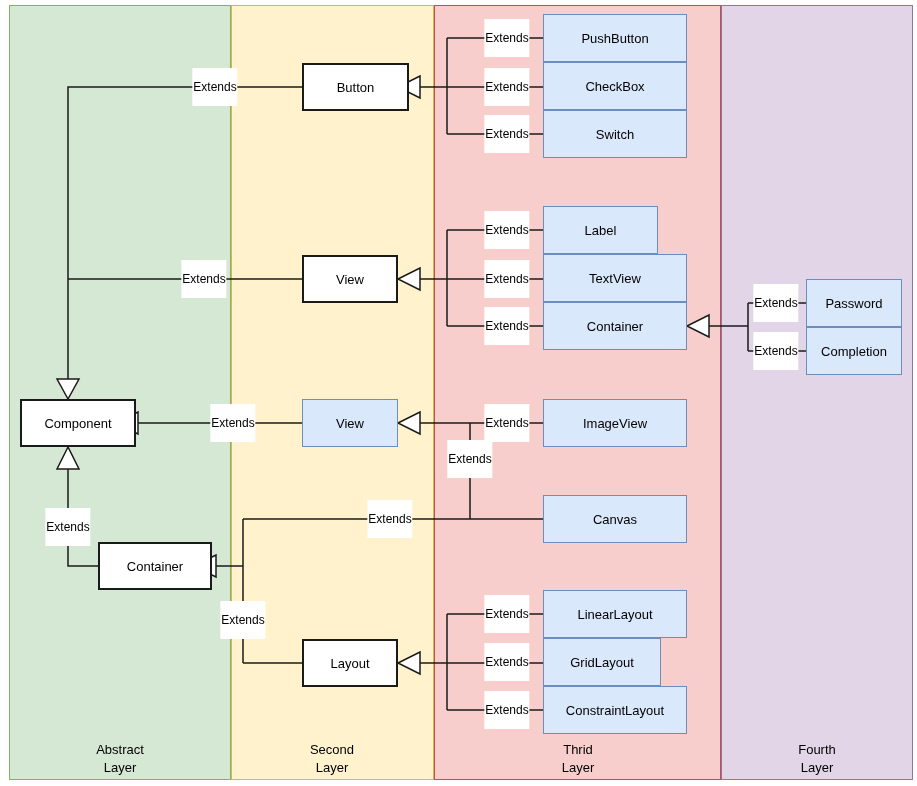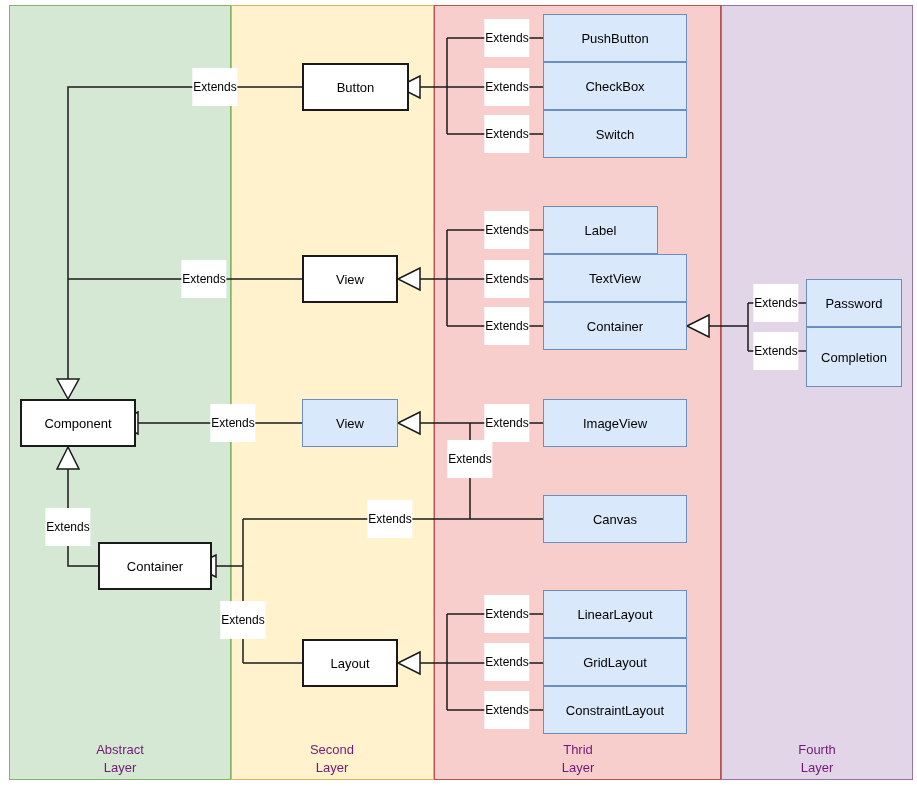--- a/index.html
+++ b/index.html
@@ -7,21 +7,21 @@
     position:relative;width:917px;height:786px;background:#ffffff;overflow:hidden;
     font-family:"Liberation Sans", sans-serif;color:#000000;
   }
   .band{position:absolute;top:5px;height:775px;border:1px solid;box-sizing:border-box;}
   .band-abstract{left:9px;width:222px;background:#d5e8d4;border-color:#82b366;}
   .band-second{left:231px;width:203px;background:#fff2cc;border-color:#d6b656;}
   .band-third{left:434px;width:287px;background:#f8cecc;border-color:#b85450;}
   .band-fourth{left:721px;width:192px;background:#e1d5e7;border-color:#9673a6;}
   .layer-label{
     position:absolute;top:741px;transform:translateX(-50%);
-    text-align:center;font-size:13px;line-height:18px;color:#701a75;z-index:4;
+    text-align:center;font-size:13px;line-height:18px;color:#000000;z-index:4;
   }
   svg.wires{position:absolute;left:0;top:0;z-index:1;}
   .node{
     position:absolute;box-sizing:border-box;z-index:2;
     display:flex;align-items:center;justify-content:center;
     font-size:13px;color:#000000;text-align:center;
   }
   .node.white{background:#ffffff;border:2px solid #1a1a1a;}
   .node.blue{background:#dae8fc;border:1px solid #6c8ebf;}
   .elabel{
@@ -94,25 +94,25 @@
   <div class="node blue" style="left:543px;top:110px;width:144px;height:48px">Switch</div>
 
   <div class="node blue" style="left:543px;top:206px;width:115px;height:48px">Label</div>
   <div class="node blue" style="left:543px;top:254px;width:144px;height:48px">TextView</div>
   <div class="node blue" style="left:543px;top:302px;width:144px;height:48px">Container</div>
 
   <div class="node blue" style="left:543px;top:399px;width:144px;height:48px">ImageView</div>
   <div class="node blue" style="left:543px;top:590px;width:144px;height:48px">LinearLayout</div>
 
   <div class="node blue" style="left:543px;top:495px;width:144px;height:48px">Canvas</div>
-  <div class="node blue" style="left:543px;top:638px;width:144px;height:48px">GridLayout</div>
+  <div class="node blue" style="left:543px;top:638px;width:118px;height:48px">GridLayout</div>
   <div class="node blue" style="left:543px;top:686px;width:144px;height:48px">ConstraintLayout</div>
 
   <div class="node blue" style="left:806px;top:279px;width:96px;height:48px">Password</div>
-  <div class="node blue" style="left:806px;top:327px;width:96px;height:60px">Completion</div>
+  <div class="node blue" style="left:806px;top:327px;width:96px;height:48px">Completion</div>
 
   <div class="elabel" style="left:215px;top:87px">Extends</div>
   <div class="elabel" style="left:204px;top:279px">Extends</div>
   <div class="elabel" style="left:233px;top:423px">Extends</div>
   <div class="elabel" style="left:68px;top:527px">Extends</div>
   <div class="elabel" style="left:507px;top:38px">Extends</div>
   <div class="elabel" style="left:507px;top:87px">Extends</div>
   <div class="elabel" style="left:507px;top:134px">Extends</div>
   <div class="elabel" style="left:507px;top:230px">Extends</div>
   <div class="elabel" style="left:507px;top:279px">Extends</div>

